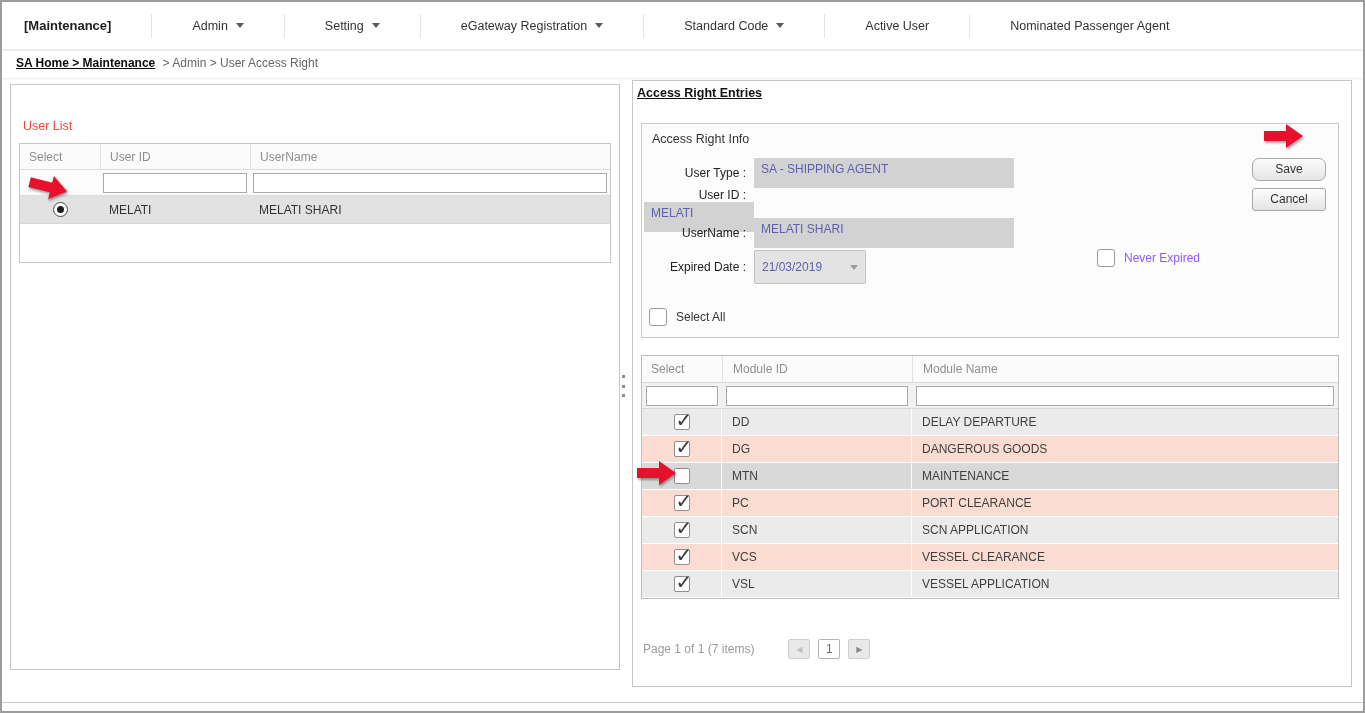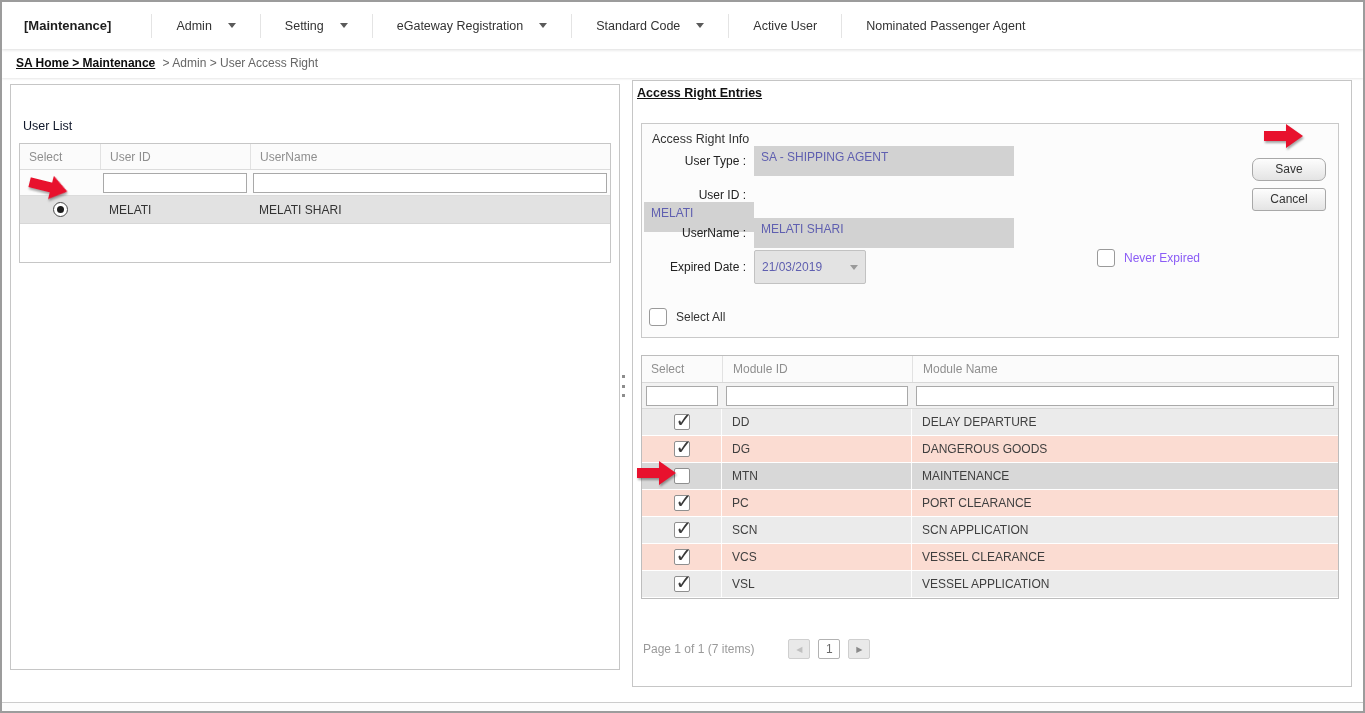--- a/index.html
+++ b/index.html
@@ -4,36 +4,36 @@
 <style>
   * { margin:0; padding:0; box-sizing:border-box; }
   body { font-family:"Liberation Sans","DejaVu Sans",sans-serif; background:#ffffff; }
   .page { position:relative; width:1365px; height:713px; border:2px solid #9c9c9c; background:#fff; overflow:hidden; }
 
   
   .topnav { position:absolute; left:0; top:0; right:0; height:47px; background:#fff;
             display:flex; align-items:center; box-shadow:0 1px 3px rgba(0,0,0,.14); z-index:6; }
   .brand { font-weight:bold; font-size:13px; color:#1d1d1d; padding:0 40px 0 22px; }
   .nav-items { display:flex; align-items:center; height:100%; }
-  .nav-item { display:flex; align-items:center; gap:16px; padding:0 24px; height:24px;
+  .nav-item { display:flex; align-items:center; gap:8px; padding:0 40px; height:24px;
               font-size:12.5px; color:#333; border-left:1px solid #e4e4e4; cursor:pointer; white-space:nowrap; }
   .caret { width:0; height:0; border-left:4px solid transparent; border-right:4px solid transparent;
            border-top:5px solid #5a5a5a; display:inline-block; }
 
   
   .breadcrumb { position:absolute; top:47px; left:0; right:0; height:29px; line-height:29px;
                 padding-left:14px; font-size:12px; background:#fff;
                 box-shadow:0 1px 2px rgba(0,0,0,.10); z-index:5; }
   .bc-link { font-weight:bold; text-decoration:underline; color:#0d0d0d; cursor:pointer; }
   .bc-trail { color:#666; margin-left:4px; }
 
   
   .left-panel { position:absolute; left:8px; top:82px; width:610px; height:586px;
                 border:1px solid #c6c6c6; background:#fff; }
-  .panel-title { position:absolute; left:12px; top:34px; font-size:12.5px; color:#0f172a; }
+  .panel-title { position:absolute; left:12px; top:34px; font-size:12.5px; color:#ef4444; }
   .user-table { position:absolute; left:8px; top:58px; width:592px; height:120px;
                 border:1px solid #c6c6c6; background:#fff; display:flex; flex-direction:column; font-size:12px; }
   .u-head, .u-filter, .u-row { display:flex; }
   .u-head { height:26px; background:#fbfbfb; color:#8f8f8f; border-bottom:1px solid #dcdcdc; }
   .u-head .u-cell { display:flex; align-items:center; padding-left:9px; }
   .u-head .u-cell + .u-cell { border-left:1px solid #e2e2e2; }
   .u-filter { height:26px; background:#fcfcfc; border-bottom:1px solid #dcdcdc; }
   .u-filter .u-cell { display:flex; align-items:center; }
   .u-filter input { width:100%; height:20px; margin:0 3px; border:1px solid #a9a9a9; background:#fff;
                     font-size:12px; padding:0 4px; outline:none; }
@@ -59,21 +59,21 @@
   .right-panel { position:absolute; left:630px; top:78px; width:720px; height:607px;
                  border:1px solid #c6c6c6; background:#fff; }
   .panel-heading { position:absolute; left:4px; top:5px; font-size:12.5px; font-weight:bold;
                    text-decoration:underline; color:#111; }
 
   .info-box { position:absolute; left:8px; top:42px; width:698px; height:215px;
               border:1px solid #c9c9c9; background:#fcfcfc; }
   .info-title { position:absolute; left:10px; top:8px; font-size:12.5px; color:#333; }
   .field { position:absolute; display:flex; align-items:center; }
   .field label { width:102px; text-align:right; margin-right:8px; font-size:12px; color:#222; }
-  .f-usertype { left:2px; top:22px;justify-content:space-between; }
+  .f-usertype { left:2px; top:34px;justify-content:space-between; }
   .f-userid   { left:2px; top:64px;flex-direction:column; }
   .f-username { left:2px; top:94px; }
   .f-expired  { left:2px; top:126px; }
   .ro-input { height:30px; background:#d2d2d2; color:#5f5fb0; font-size:12px; line-height:22px;
               padding-left:7px; overflow:hidden; white-space:nowrap; }
   .w260 { width:260px; } .w110 { width:110px; }
   .date-input { width:112px; height:22px; background:#e3e3e3; border:1px solid #c2c2c2; border-radius:2px;
                 color:#5f5fb0; font-size:12px; display:flex; align-items:center;
                 justify-content:space-between; padding:16px 7px; cursor:pointer; }
   .date-input .caret { border-top-color:#9a9a9a; }

